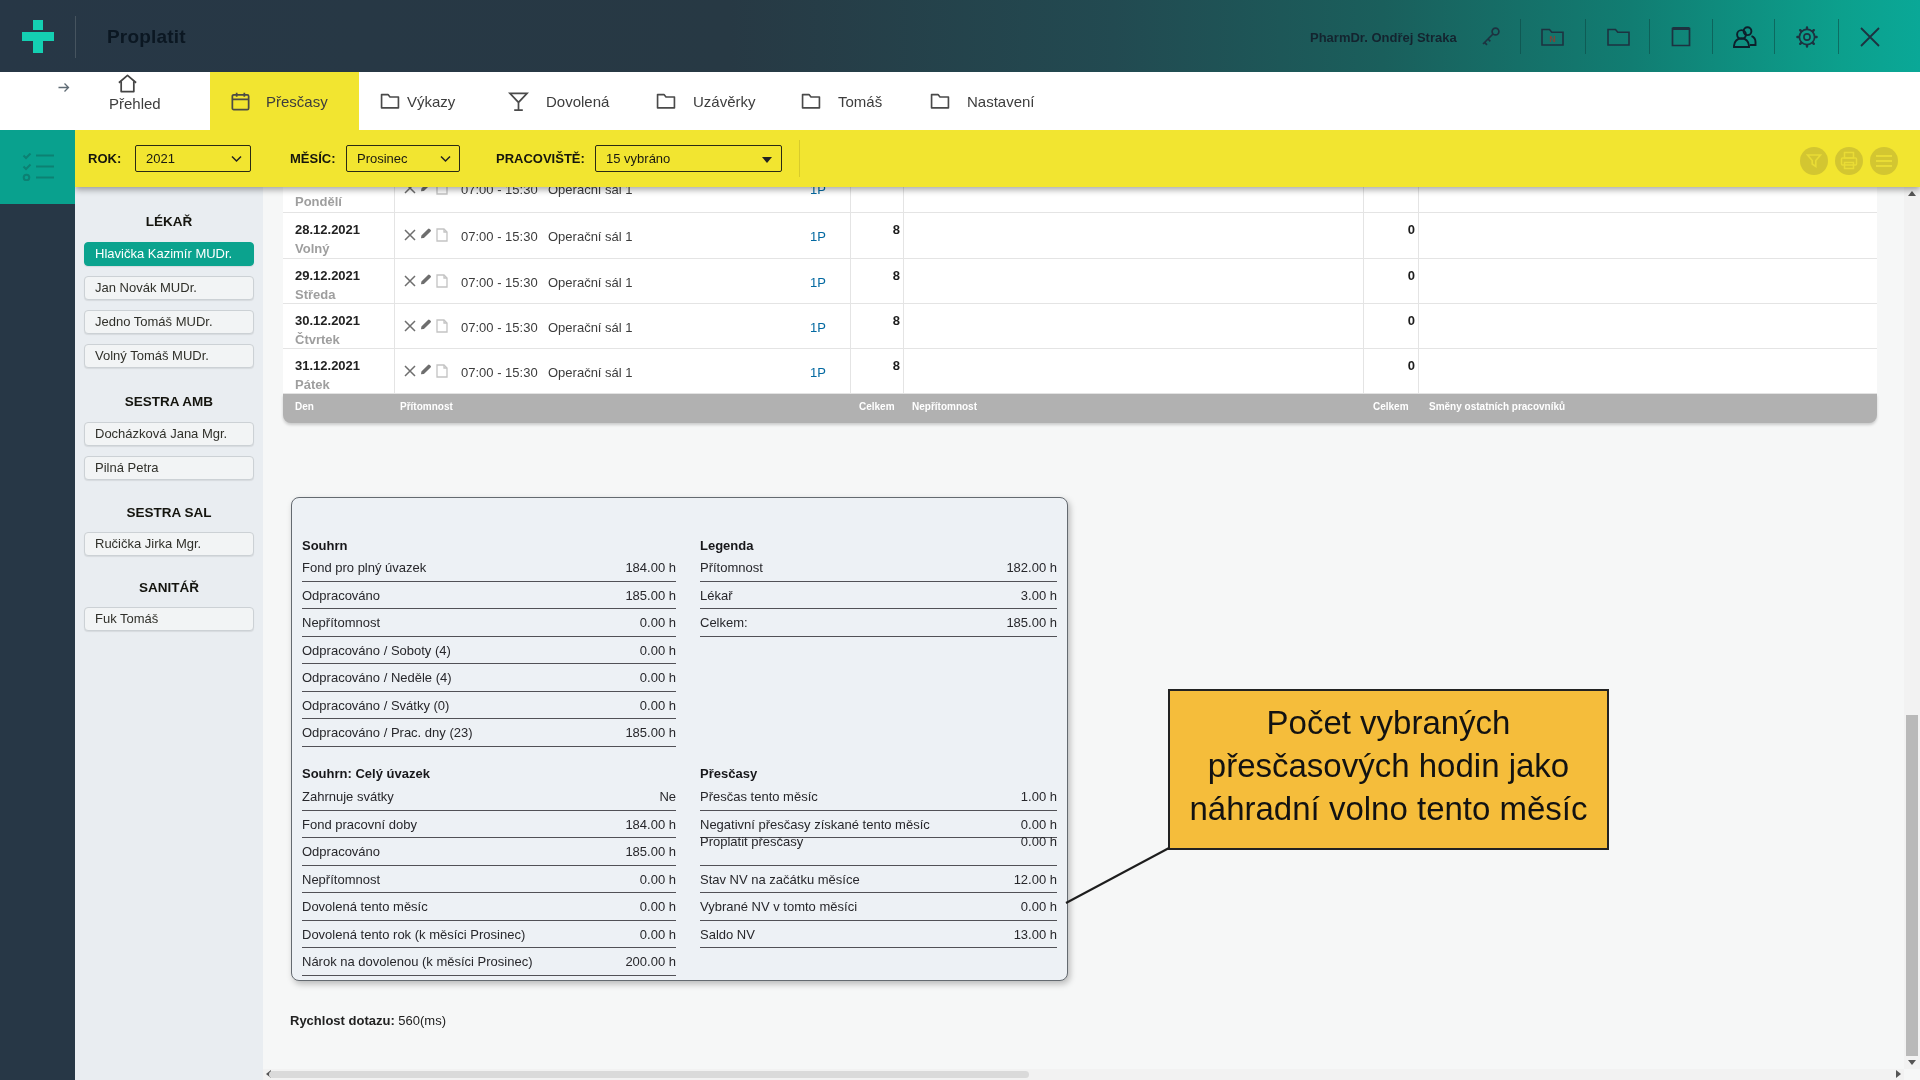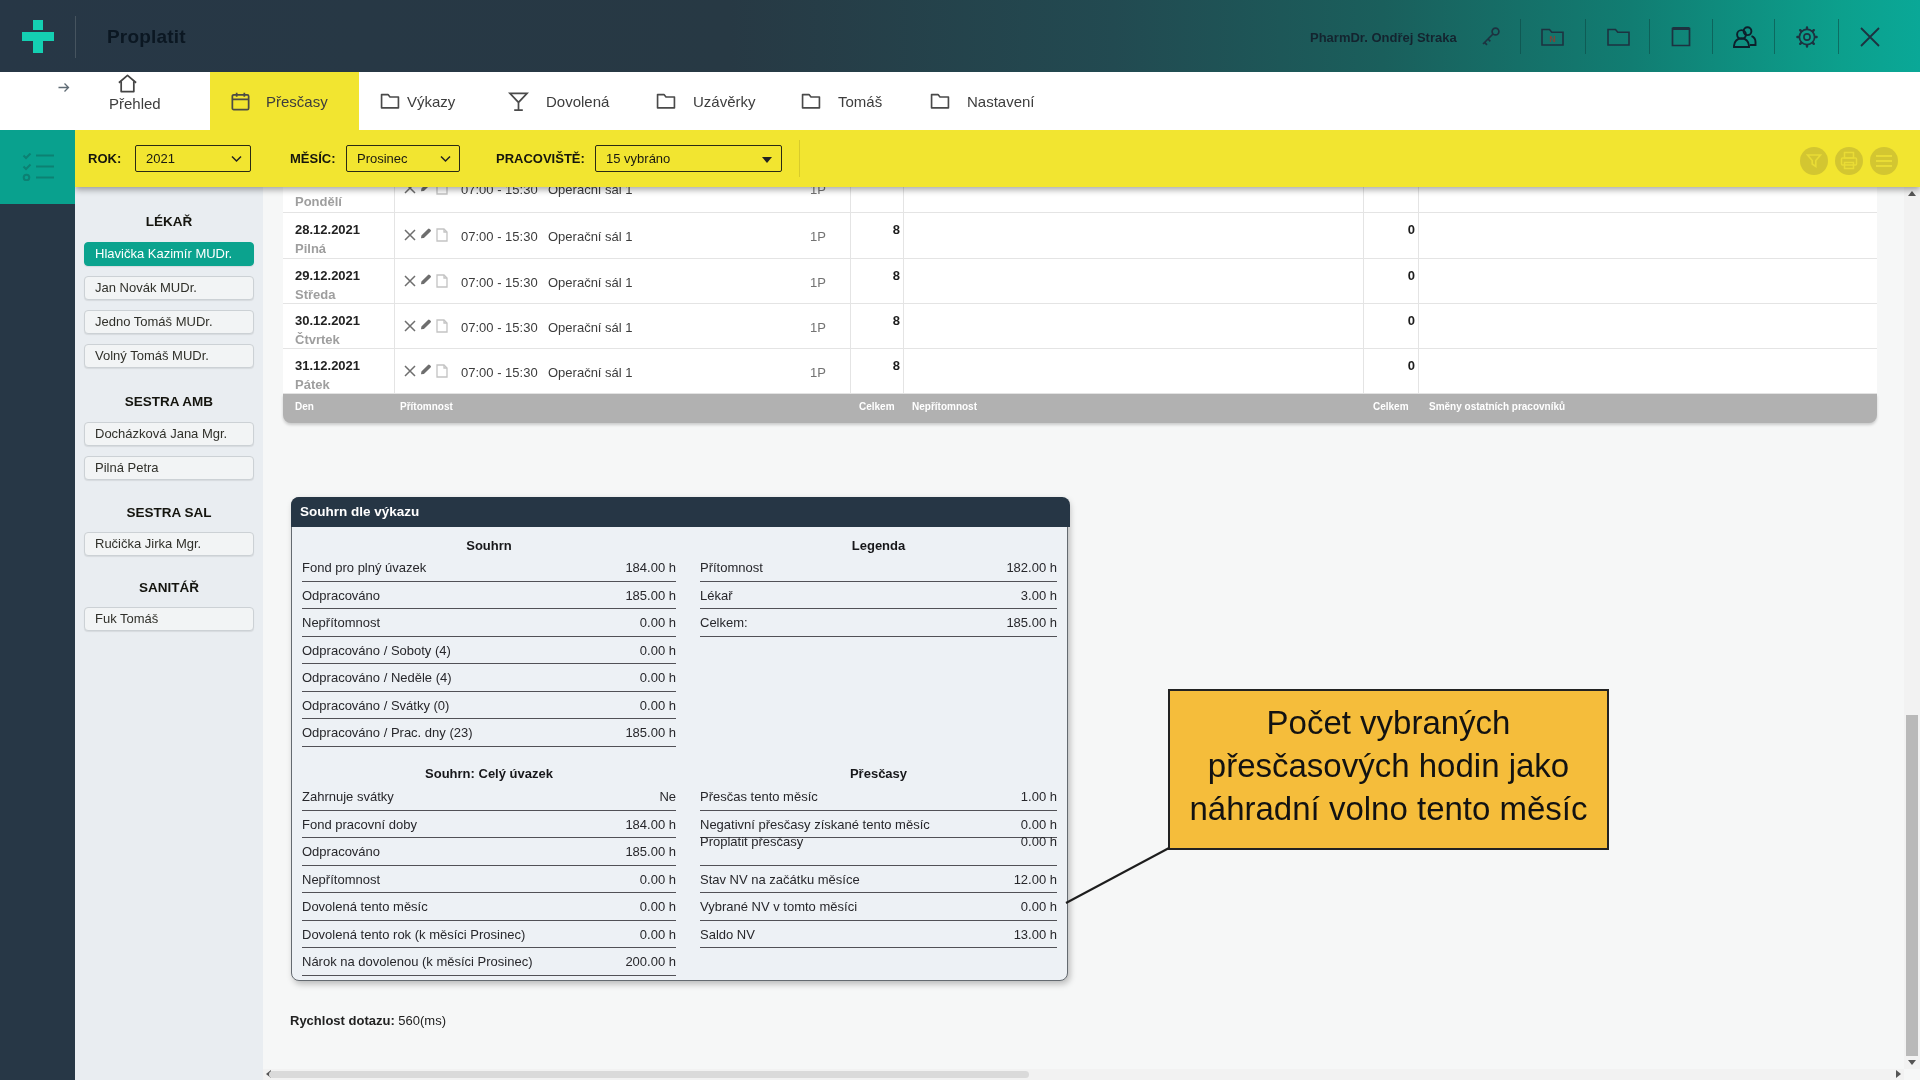--- a/index.html
+++ b/index.html
@@ -45,38 +45,38 @@
 
   
   #tbl { left:283px; top:166px; width:1594px; z-index:5; }
   .trow { position:relative; width:1594px; background:#ffffff; border-bottom:1px solid #e4e4e4; }
   .trow.wk { background:#efefef; }
   .cline { position:absolute; top:0; bottom:0; width:1px; background:#e4e4e4; }
   .tdate { position:absolute; left:12px; top:9px; font-size:13px; font-weight:bold; color:#222222; }
   .tday  { position:absolute; left:12px; top:28px; font-size:13px; font-weight:bold; color:#9e9e9e; }
   .ttime { position:absolute; left:178px; top:16px; font-size:13px; color:#3c3c3c; }
   .tplace{ position:absolute; left:265px; top:16px; font-size:13px; color:#3c3c3c; }
-  .t1p   { position:absolute; left:527px; top:16px; font-size:13px; color:#737373;text-align:right; }
+  .t1p   { position:absolute; left:527px; top:16px; font-size:13px; color:#0369a1;text-align:right; }
   .tnum  { position:absolute; top:9px; font-size:13px; font-weight:bold; color:#1d1d1d; text-align:right; }
   .ricons{ position:absolute; left:120px; top:14px; }
   #gband { position:relative; width:1594px; height:29px; background:#b1b1b1; border-radius:0 0 8px 8px;
      box-shadow:0 2px 3px rgba(0,0,0,0.18); }
   .gtxt { position:absolute; top:7px; font-size:10px; font-weight:bold; color:#ffffff; }
 
   
   #panel { left:291px; top:497px; width:777px; height:484px; background:#edf1f5; border:1px solid #646a70;
      border-radius:8px; box-shadow:2px 3px 6px rgba(0,0,0,0.25); z-index:6;}
   #phead { position:absolute; left:-1px; top:-1px; width:779px; height:30px; background:#263645;
      border-radius:8px 8px 0 0; color:#ffffff; font-size:13.5px; font-weight:bold; line-height:30px; padding-left:9px;}
   .prow-l { position:absolute; left:10px;  width:374px; font-size:13px; color:#27272b; }
   .prow-r { position:absolute; left:408px; width:357px; font-size:13px; color:#27272b; }
   .prow-l i, .prow-r i { position:absolute; right:0; top:0; font-style:normal; }
   .psep-l { position:absolute; left:10px;  width:374px; height:1px; background:#515156; }
   .psep-r { position:absolute; left:408px; width:357px; height:1px; background:#515156; }
-  .phd { font-weight:bold; color:#17171a;text-align:center; }
+  .phd { font-weight:bold; color:#17171a; }
 
   
   #callout { left:1168px; top:689px; width:441px; height:161px; background:#f5bd3b; border:2px solid #222222;
      z-index:40; text-align:center; font-size:33px; color:#121212; line-height:43px; padding-top:10px;}
 
   
   #speed { left:290px; top:1013px; font-size:13px; color:#222222; }
 
   
   #vsb { left:1904px; top:187px; width:16px; height:882px; background:#f2f2f2; z-index:15;}
@@ -281,21 +281,21 @@
       <div class="tnum" style="left:520px;width:97px;">8</div>
       <div class="tnum" style="left:1035px;width:97px;">0</div>
     </div>
     <div class="trow" style="height:46px">
       <div class="cline" style="left:111px"></div>
       <div class="cline" style="left:567px"></div>
       <div class="cline" style="left:620px"></div>
       <div class="cline" style="left:1080px"></div>
       <div class="cline" style="left:1135px"></div>
       <div class="tdate" style="top:9px">28.12.2021</div>
-      <div class="tday" style="top:28px">Pilná</div>
+      <div class="tday" style="top:28px">Volný</div>
       <svg class="ricons" width="48" height="16" viewBox="0 0 48 16">
         <path d="M2 3 L12 13 M12 3 L2 13" stroke="#6e6e6e" stroke-width="1.5"></path>
         <g fill="#6e6e6e">
           <path d="M18 11.3 L18.4 8.5 L25 1.9 a1.2 1.2 0 0 1 1.7 0 l0.9 0.9 a1.2 1.2 0 0 1 0 1.7 L20.9 11 Z"></path>
         </g>
         <g fill="none" stroke="#c3c3c3" stroke-width="1.3">
           <path d="M34 2 h7 l3 3 v9 h-10 z"></path>
           <path d="M41 2 v3 h3"></path>
         </g>
       </svg>
@@ -381,21 +381,20 @@
       <div class="gtxt" style="left:12px">Den</div>
       <div class="gtxt" style="left:117px">Přítomnost</div>
       <div class="gtxt" style="left:576px">Celkem</div>
       <div class="gtxt" style="left:629px">Nepřítomnost</div>
       <div class="gtxt" style="left:1090px">Celkem</div>
       <div class="gtxt" style="left:1146px">Směny ostatních pracovníků</div>
     </div>
   </div>
 
 <div id="panel" class="abs">
-    <div id="phead">Souhrn dle výkazu</div>
     <div class="prow-l phd" style="top:40px">Souhrn</div>
     <div class="prow-l" style="top:62px">Fond pro plný úvazek<i>184.00 h</i></div>
     <div class="psep-l" style="top:82.5px"></div>
     <div class="prow-l" style="top:89.5px">Odpracováno<i>185.00 h</i></div>
     <div class="psep-l" style="top:110px"></div>
     <div class="prow-l" style="top:117px">Nepřítomnost<i>0.00 h</i></div>
     <div class="psep-l" style="top:137.5px"></div>
     <div class="prow-l" style="top:144.5px">Odpracováno / Soboty (4)<i>0.00 h</i></div>
     <div class="psep-l" style="top:165px"></div>
     <div class="prow-l" style="top:172px">Odpracováno / Neděle (4)<i>0.00 h</i></div>

